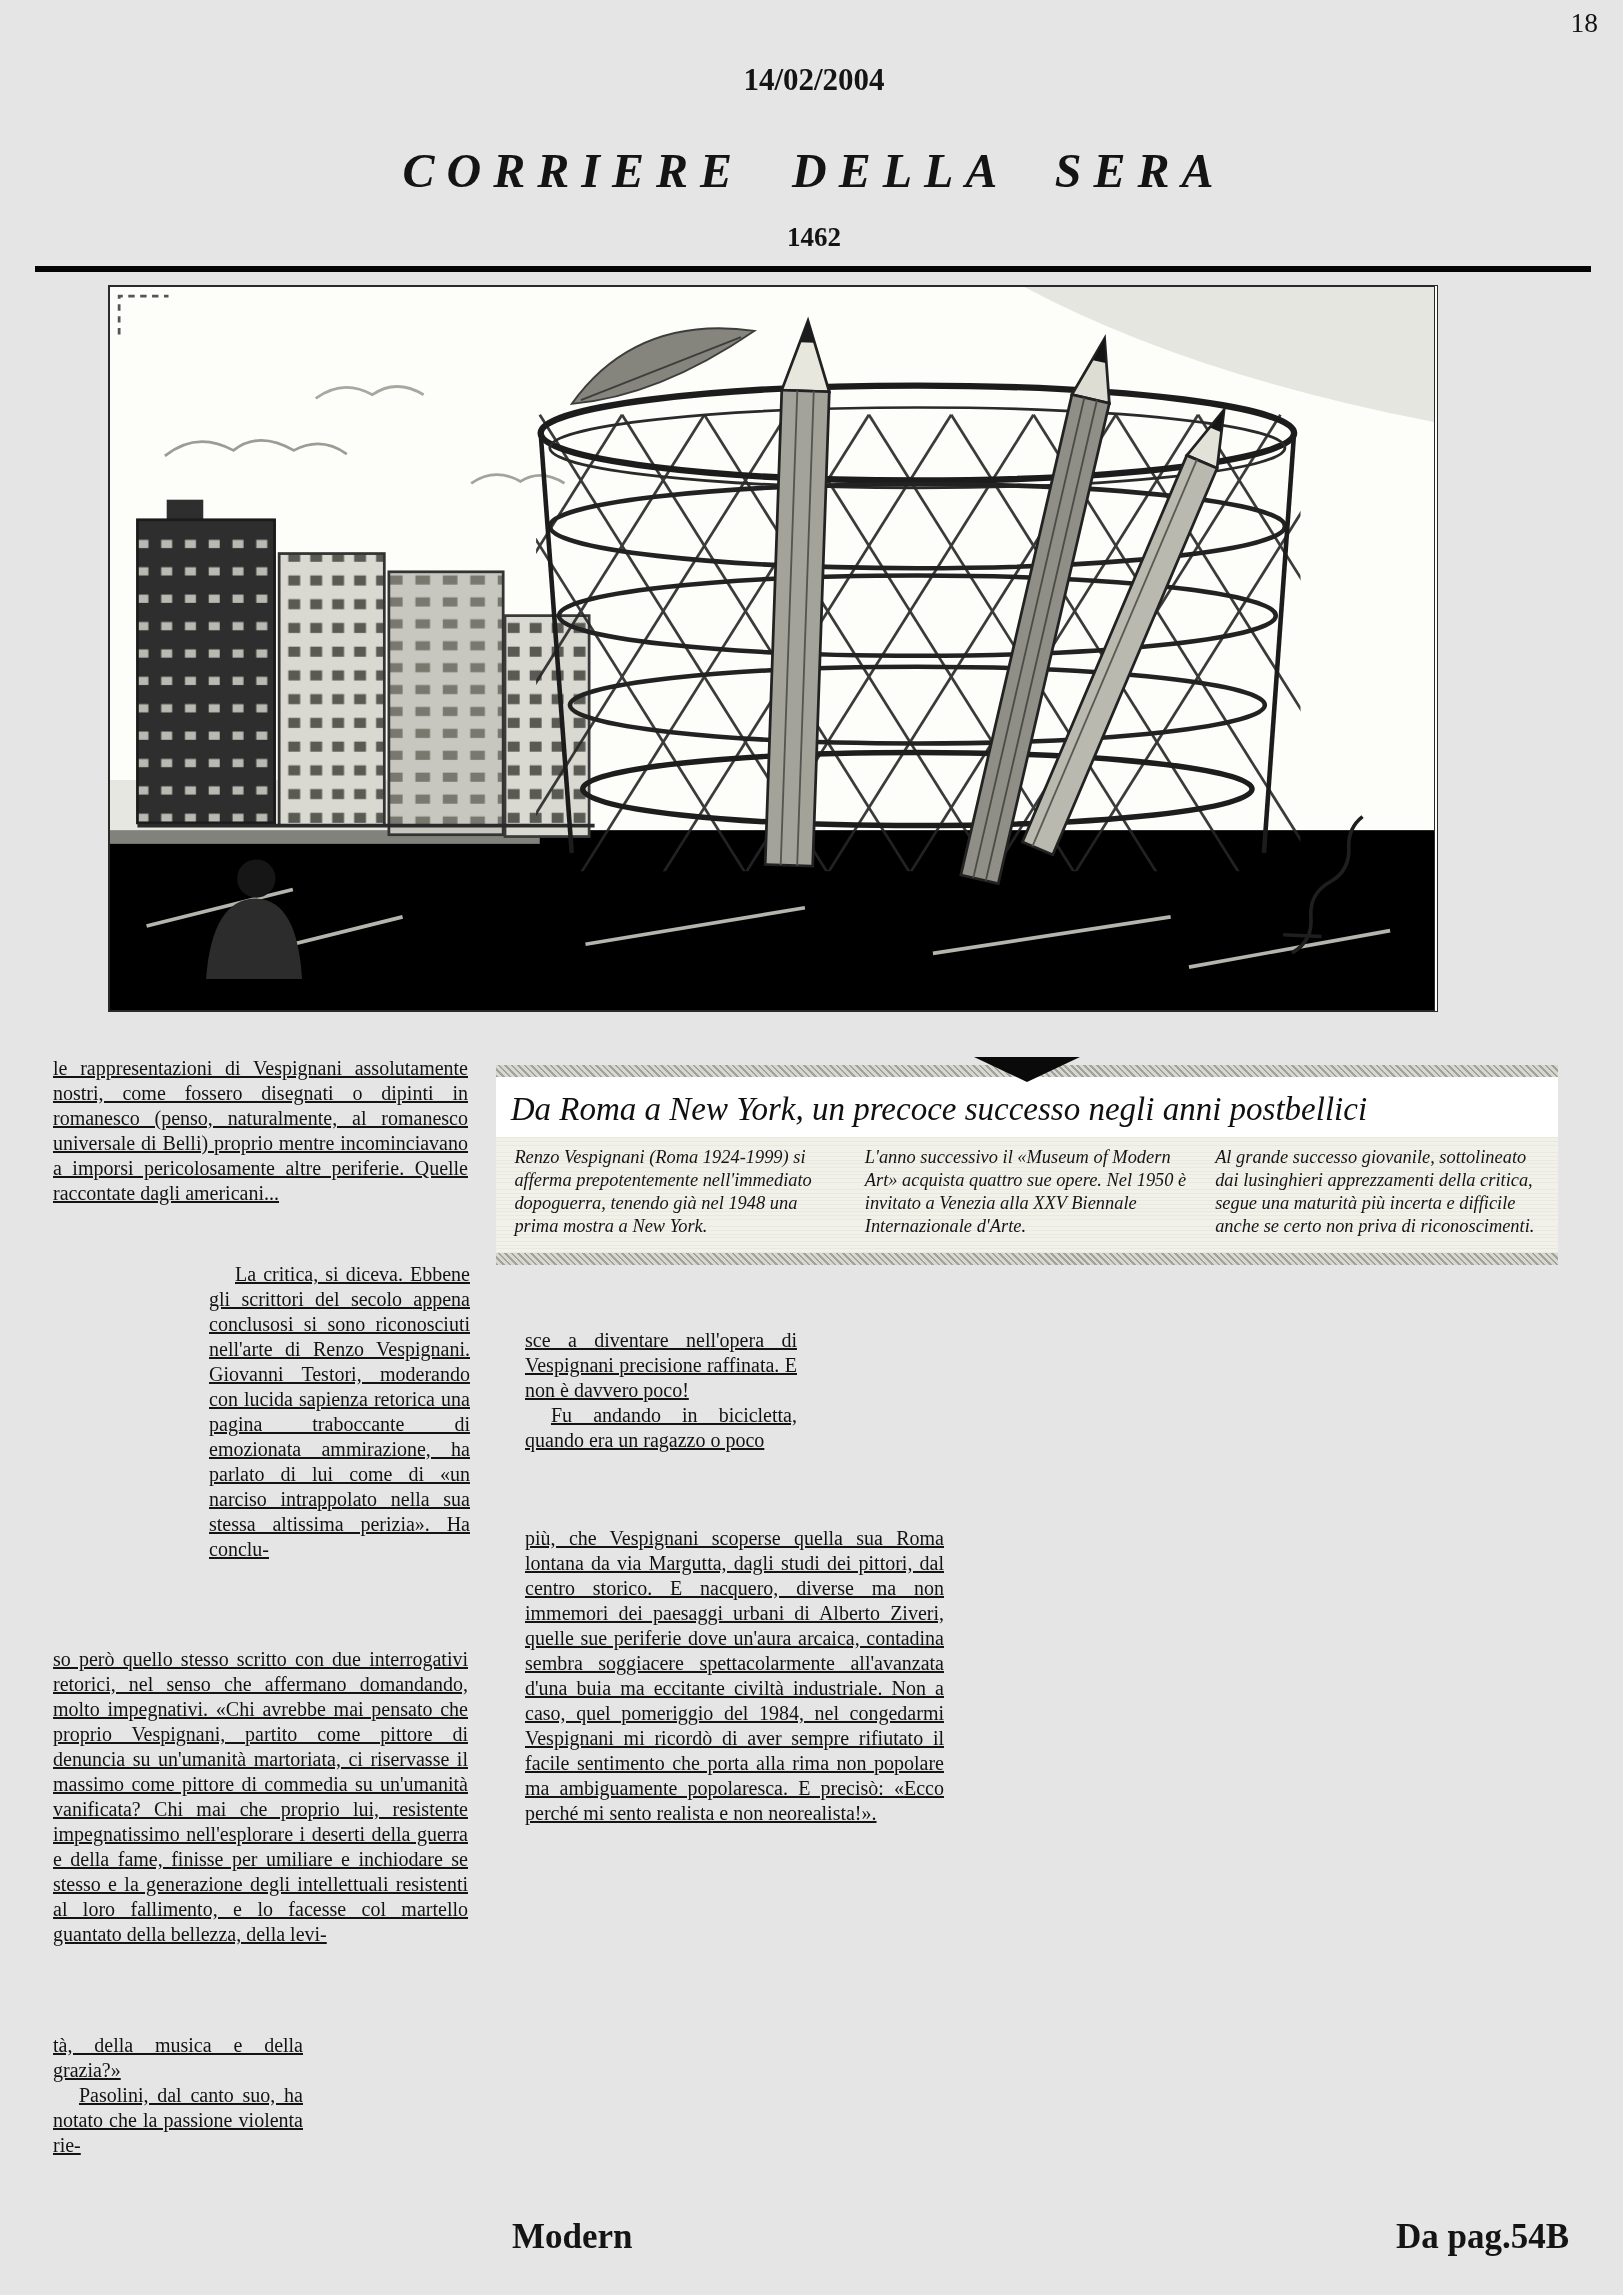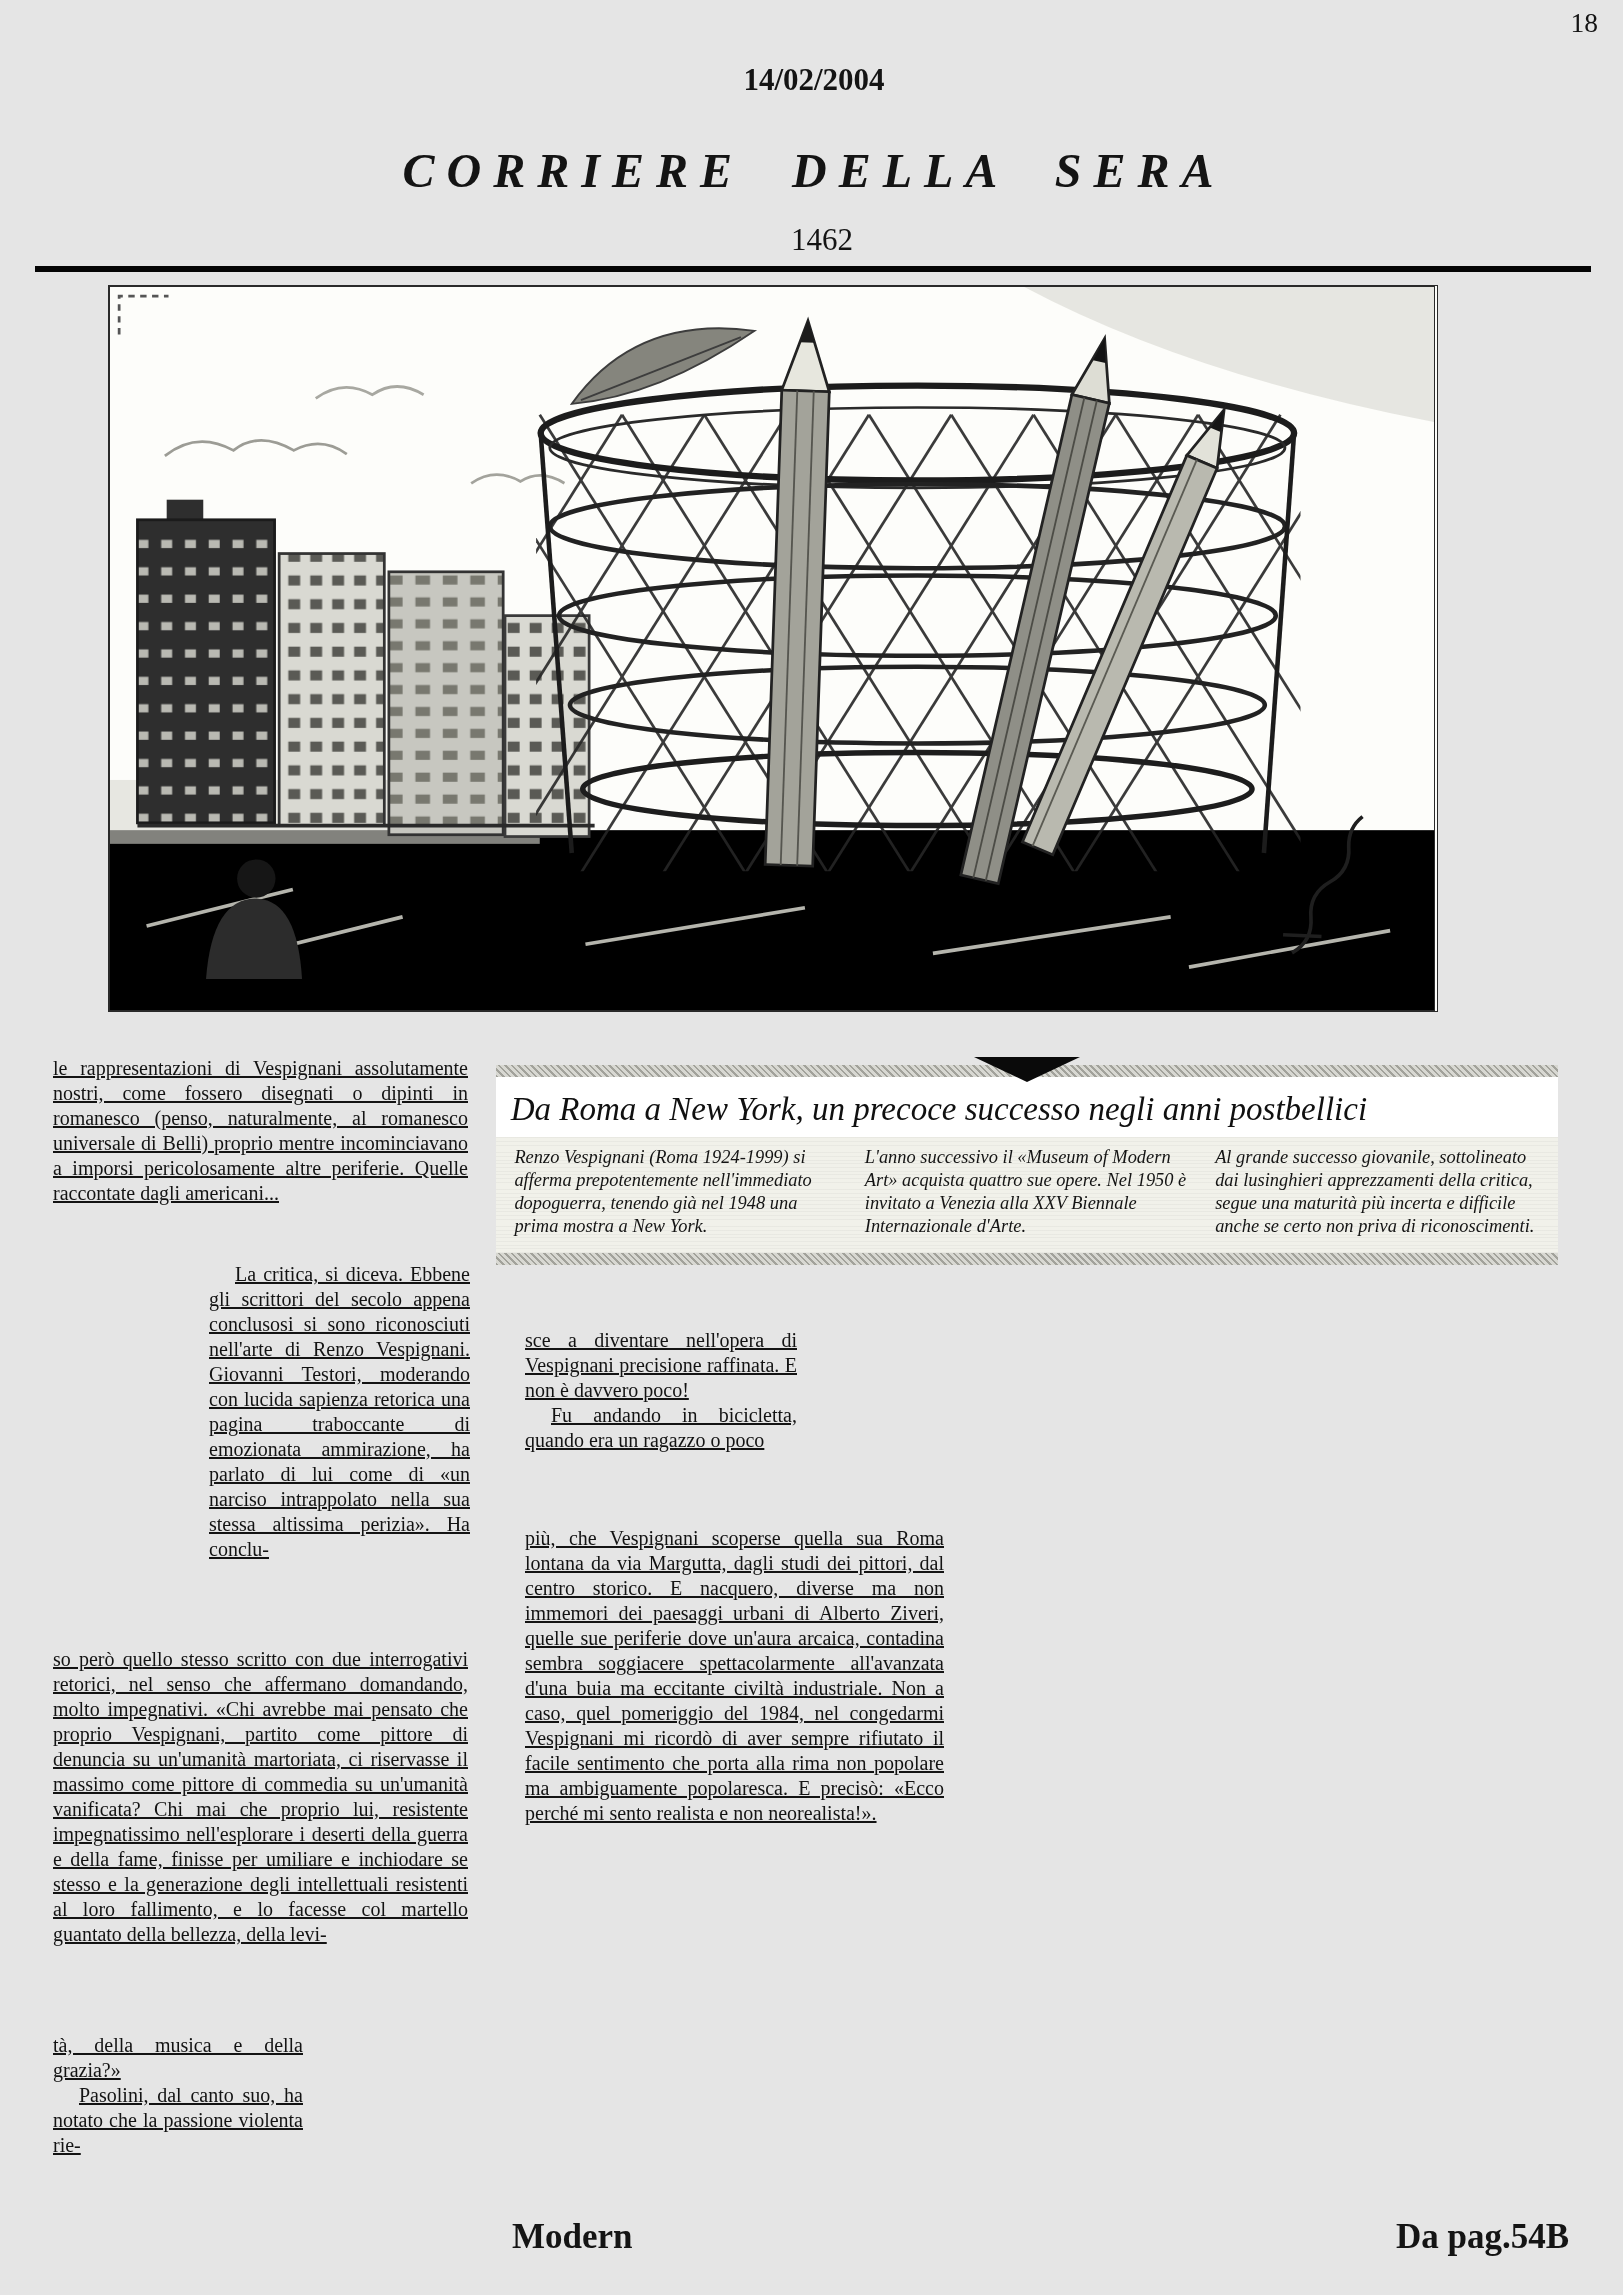--- a/index.html
+++ b/index.html
@@ -6,21 +6,21 @@
   html,body { background:#9a9a9a; }
   .page {
     position:relative; width:1624px; height:2296px; margin:0 auto;
     background:#e5e5e5; color:#141414;
     font-family:"Liberation Serif", serif; overflow:hidden;
   }
   .page-number { position:absolute; top:7.3px; right:26px; font-size:27.5px; }
   .header { position:absolute; top:0; left:37px; width:1554px; text-align:center; }
   .hdr-date { position:absolute; top:62px; left:0; width:100%; font-size:31px; font-weight:bold; }
   .hdr-masthead { position:absolute; top:143px; left:0; width:100%; font-size:48px; font-weight:bold; font-style:italic; letter-spacing:12px; word-spacing:24px; }
-  .hdr-artnum { position:absolute; top:222px; left:8px; width:100%; font-size:31px; font-weight:normal; }
+  .hdr-artnum { position:absolute; top:222px; left:0; width:100%; font-size:27px; font-weight:bold; }
   .rule { position:absolute; top:266px; left:35px; width:1556px; height:5.5px; background:#050505; }
 
   .illu-frame {
     position:absolute; top:285px; left:108px; width:1330px; height:727px;
     border:2.8px solid #2a2a2a; border-right:4.6px double #2a2a2a; background:#fdfdfa;
   }
   .illu-frame svg { display:block; width:100%; height:100%; }
 
   .credit {
     position:absolute; top:1019px; left:698px; width:739px; text-align:right;

